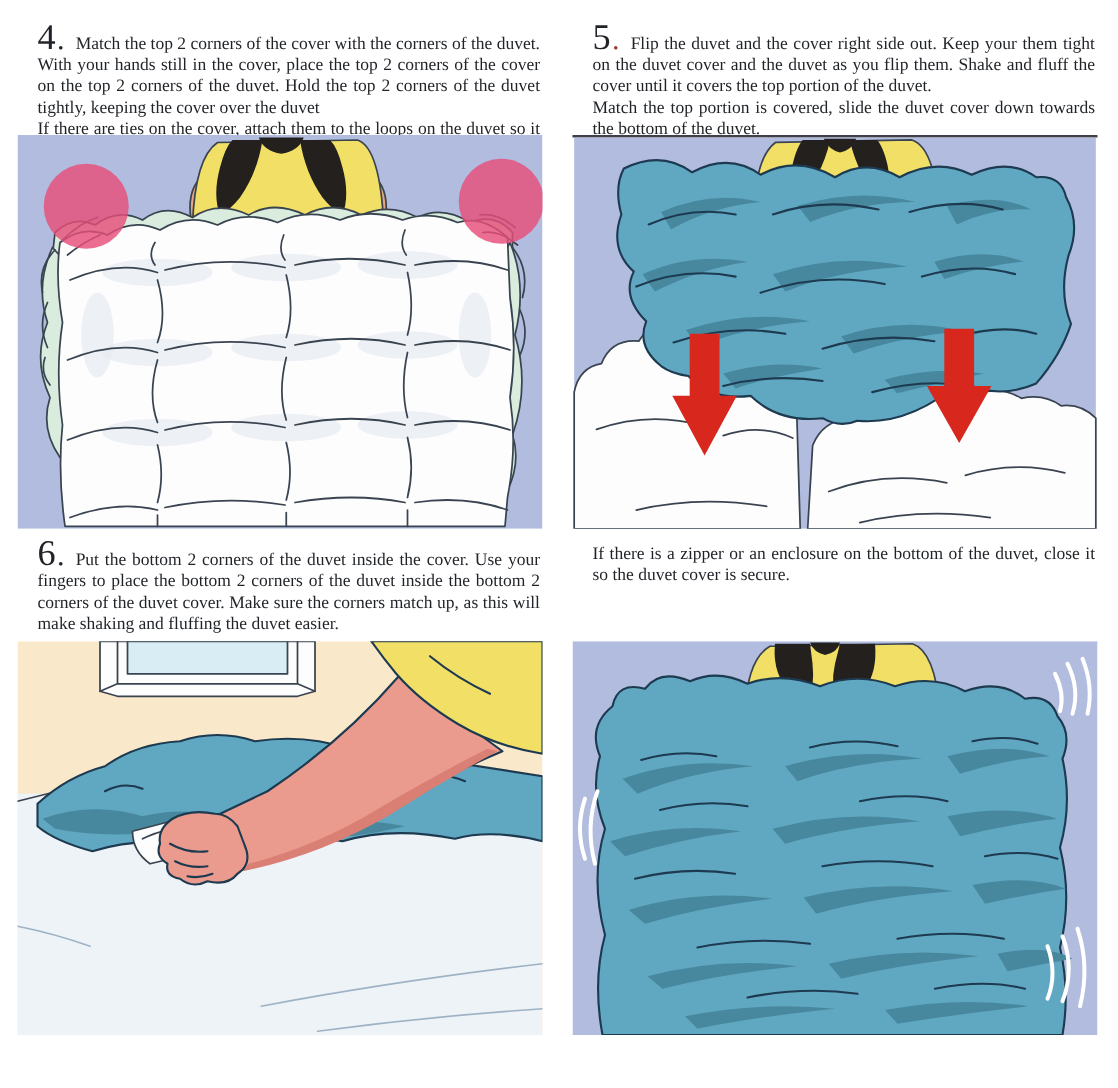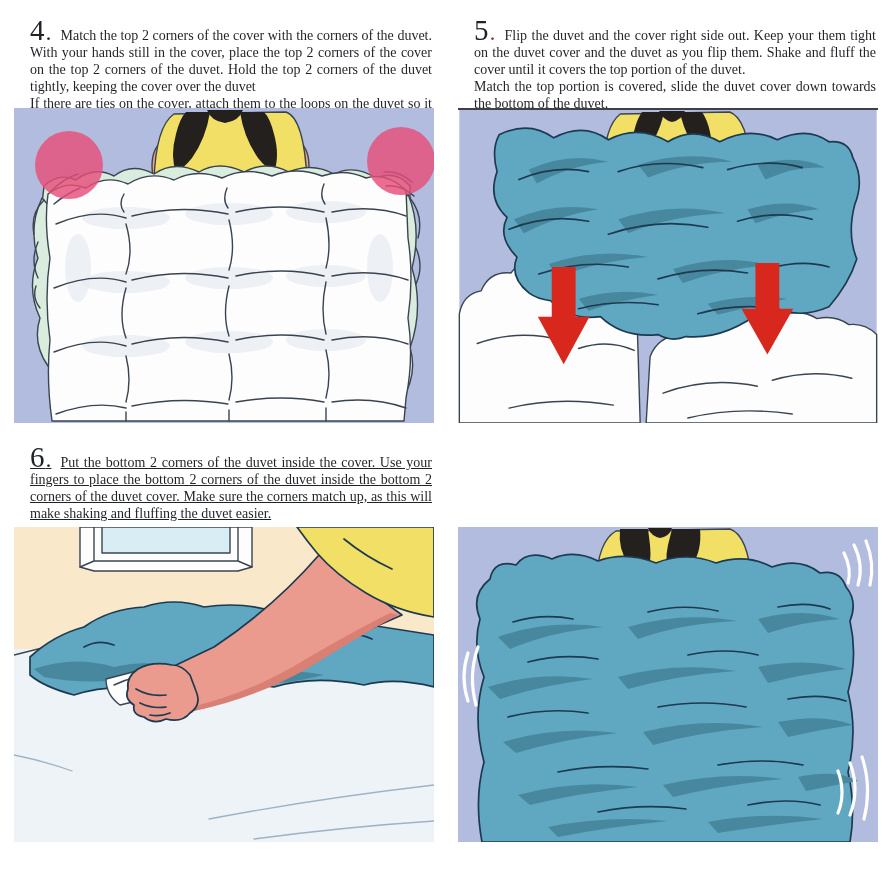--- a/index.html
+++ b/index.html
@@ -4,21 +4,21 @@
 <style>
   html,body{margin:0;padding:0;}
   body{
     width:894px;height:870px;background:#ffffff;overflow:hidden;
     font-family:"Liberation Serif","DejaVu Serif",serif;
     color:var(--text,#1f2227);
   }
   .page{box-sizing:border-box;width:894px;height:870px;padding:8px 16px 14px 14px;}
   .grid{display:grid;grid-template-columns:420px 420px;column-gap:24px;}
   .step{display:flex;flex-direction:column;}
-  .row2{margin-top:14px;text-decoration:underline;}
+  .row2{margin-top:0;}
   .step-text{
     box-sizing:border-box;height:100px;padding:14px 2px 0 16px;
     font-size:14px;line-height:17px;text-align:justify;
   }
   .row2 .step-text{height:90px;padding-top:12px;}
   .step-text p{margin:0;}
   .num{font-size:29px;line-height:17px;letter-spacing:1px;}
   .period{font-size:24px;line-height:17px;margin-right:9px;}
   .panel{width:420px;height:315px;}
   .panel svg{display:block;width:420px;height:315px;}
@@ -184,20 +184,21 @@
             <path class="nf sn" d="M330,12 Q352,30 378,42"></path>
             <path class="f-arm sn" d="M158,138 Q138,134 124,142 Q112,150 114,162 Q110,172 120,178 Q118,188 130,190 Q140,198 152,192 Q168,196 176,186 Q188,178 182,164 L176,148 Q168,138 158,138 Z"></path>
             <path class="nf sn" d="M122,162 Q136,170 152,168 M126,176 Q138,182 152,180 M136,188 Q146,190 156,186"></path>
           </g>
         </svg>
       </div>
     </section>
 
     <section class="step row2">
       <div class="step-text">
+        <p>If there is a zipper or an enclosure on the bottom of the duvet, close it so the duvet cover is secure.</p>
       </div>
       <div class="panel">
         <svg viewBox="0 0 420 315" role="img" aria-label="person-shaking-blue-covered-duvet-motion-lines">
           <rect class="f-peri" width="420" height="315"></rect>
           <g>
             <path class="f-yellow so" d="M138,56 Q140,14 158,4 L272,2 Q290,8 294,56 Z"></path>
             <path class="f-skin so" d="M294,56 L294,38 Q302,32 309,40 L310,56 Z"></path>
             <path class="f-hair" d="M162,2 Q160,22 170,36 Q178,46 188,50 Q194,36 192,18 L190,2 Z"></path>
             <path class="f-hair" d="M242,2 Q244,24 234,38 Q224,48 212,50 Q206,36 210,18 L214,2 Z"></path>
             <path class="f-hair" d="M190,1 L214,1 Q212,9 202,11 Q193,9 190,1 Z"></path>

